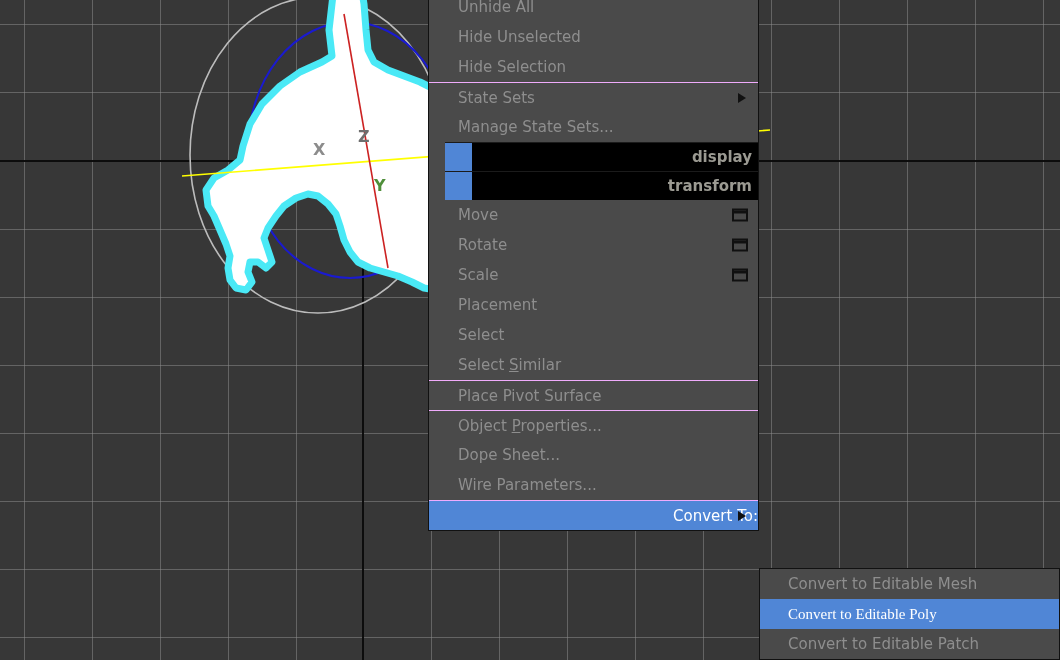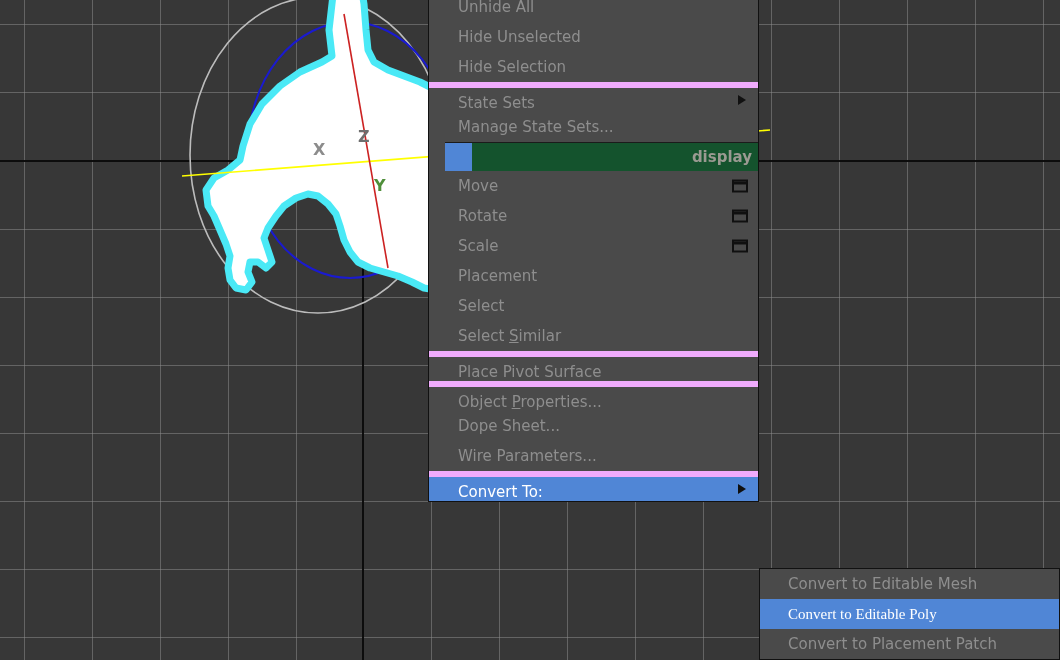--- a/index.html
+++ b/index.html
@@ -88,28 +88,29 @@
     height: 30px;
     line-height: 30px;
     color: #8e8e8e;
     font-size: 15px;
     padding-left: 29px;
     box-sizing: border-box;
     white-space: nowrap;
     background: #4a4a4a;
   }
   .menu-item.sep-top {
-    border-top: 6px solid #f0abfc;
+    border-top: 1px solid #f0abfc;
   }
   .menu-item .hk {
     text-decoration: underline;
   }
   .menu-item.highlight {
     background: #5086d6;
     color: #ffffff;
+    text-align: right;
   }
   .submenu-arrow {
     position: absolute;
     right: 12px;
     top: 50%;
     transform: translateY(-50%);
     width: 0;
     height: 0;
     border-left: 8px solid #111;
     border-top: 5px solid transparent;
@@ -137,21 +138,21 @@
     right: 0px;
     height: 3px;
     background: #101010;
   }
 
   
   .quad-header {
     position: relative;
     height: 29px;
     line-height: 29px;
-    background: #14532d;
+    background: #000000;
     color: #9b9a92;
     font-size: 15px;
     font-weight: bold;
     text-align: right;
     padding-right: 6px;
     box-sizing: border-box;
     border-top: 1px solid #1b1b1b;
     margin-left: 16px;
   }
   .quad-swatch {
@@ -260,34 +261,35 @@
 
   <div id="quad-menu">
     <div id="quad-top-items">
         <div class="menu-item"><span>Unhide All</span></div>
         <div class="menu-item"><span>Hide Unselected</span></div>
         <div class="menu-item"><span>Hide Selection</span></div>
         <div class="menu-item sep-top"><span>State Sets</span><span class="submenu-arrow"></span></div>
         <div class="menu-item"><span>Manage State Sets...</span></div>
       </div>
     <div id="quad-header-display" class="quad-header"><span class="quad-swatch"></span><span>display</span></div>
+    <div id="quad-header-transform" class="quad-header"><span class="quad-swatch"></span><span>transform</span></div>
     <div id="quad-bottom-items">
         <div class="menu-item"><span>Move</span><span class="settings-box"></span></div>
         <div class="menu-item"><span>Rotate</span><span class="settings-box"></span></div>
         <div class="menu-item"><span>Scale</span><span class="settings-box"></span></div>
         <div class="menu-item"><span>Placement</span></div>
         <div class="menu-item"><span>Select</span></div>
         <div class="menu-item"><span>Select <span class="hk">S</span>imilar</span></div>
         <div class="menu-item sep-top"><span>Place Pivot Surface</span></div>
         <div class="menu-item sep-top"><span>Object <span class="hk">P</span>roperties...</span></div>
         <div class="menu-item"><span>Dope Sheet...</span></div>
         <div class="menu-item"><span>Wire Parameters...</span></div>
         <div class="menu-item sep-top highlight"><span>Convert To:</span><span class="submenu-arrow"></span></div>
       </div>
   </div>
 
   <div id="convert-submenu">
       <div class="sub-item"><span>Convert to Editable Mesh</span></div>
       <div class="sub-item highlight"><span>Convert to Editable Poly</span></div>
-      <div class="sub-item"><span>Convert to Placement Patch</span></div>
+      <div class="sub-item"><span>Convert to Editable Patch</span></div>
     </div>
 
 </div>
 
 </body></html>

